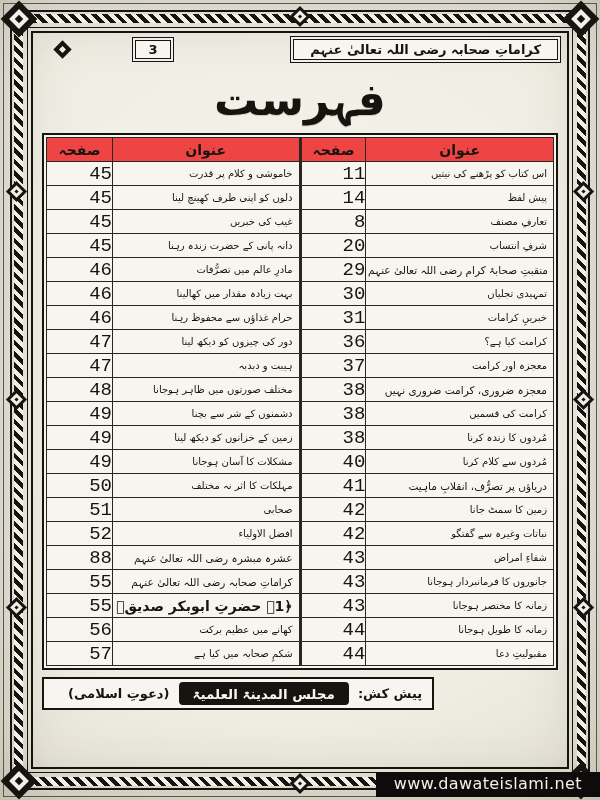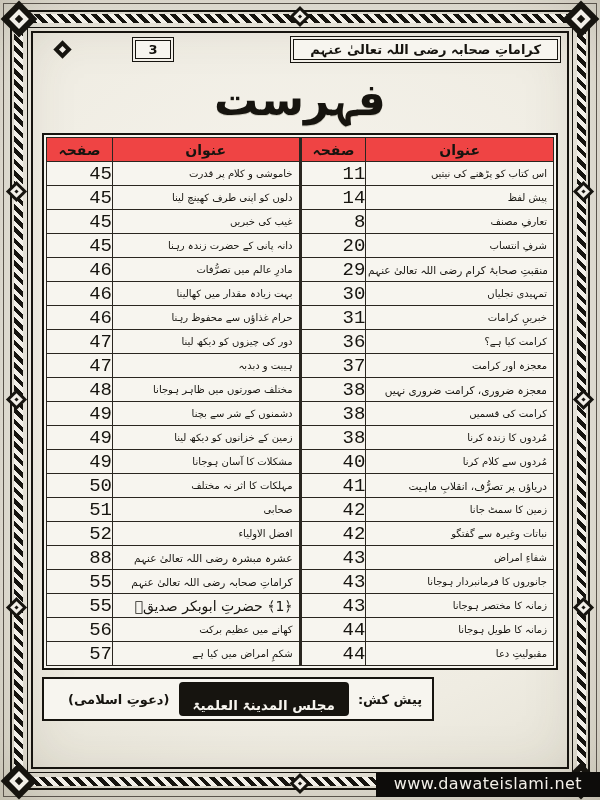--- a/index.html
+++ b/index.html
@@ -45,27 +45,27 @@
   
   .tablewrap{border:2px solid #16140f;padding:2px;background:#f7f5ef;}
   table.toc{width:100%;border-collapse:collapse;table-layout:fixed;direction:rtl;}
   .toc th,.toc td{border:1px solid #2a2620;overflow:hidden;white-space:nowrap;vertical-align:middle;}
   .toc th{height:24px;font-size:14px;font-weight:bold;text-align:center;background:#ef4444;}
   .toc td{height:24px;}
   td.t{text-align:right;padding:0 6px;font-size:10px;}
   td.mid,th.mid{border-right:3px solid #2a2620;}
   td.p{font-family:Liberation Mono, monospace;font-size:19px;}
   td.sm{font-size:10.5px;}
-  td.em{font-weight:normal;font-size:14px;}
+  td.em{font-weight:bold;font-size:14px;}
   
   .footerrow{margin-top:7px;display:flex;}
   .pubbox{direction:rtl;display:flex;align-items:center;gap:9px;width:76%;
           border:2px solid #16140f;background:#f7f5ef;padding:3px 10px;
           font-size:13px;font-weight:bold;}
-  .puborg{background:#16140f;color:#f7f5ef;padding:15px 14px 3px;border-radius:4px;font-size:13.5px;}
+  .puborg{background:#16140f;color:#f7f5ef;padding:4px 14px 3px;border-radius:4px;font-size:13.5px;}
   .urlbar{position:absolute;right:0;bottom:3px;direction:ltr;background:#0d0c0a;color:#f2efe8;
           padding:2px 18px 4px;font-size:16px;letter-spacing:.4px;}
 </style>
 </head>
 <body>
 
 <div class="screen">
 
   <div class="frame f0"></div>
   <div class="frame f1"></div>
@@ -233,21 +233,21 @@
             </tr>
             <tr>
               <td class="t">زمانہ کا طویل ہوجانا</td>
               <td class="p">44</td>
               <td class="t mid">کھانے میں عظیم برکت</td>
               <td class="p">56</td>
             </tr>
             <tr>
               <td class="t">مقبولیتِ دعا</td>
               <td class="p">44</td>
-              <td class="t mid">شکمِ امراض میں کیا ہے</td>
+              <td class="t mid">شکمِ صحابہ میں کیا ہے</td>
               <td class="p">57</td>
             </tr>
           </tbody>
       </table>
     </div>
 
     <div class="footerrow">
       <div class="pubbox">
         <span class="publabel">پیش کش:</span>
         <span class="puborg">مجلس المدینۃ العلمیۃ</span>

